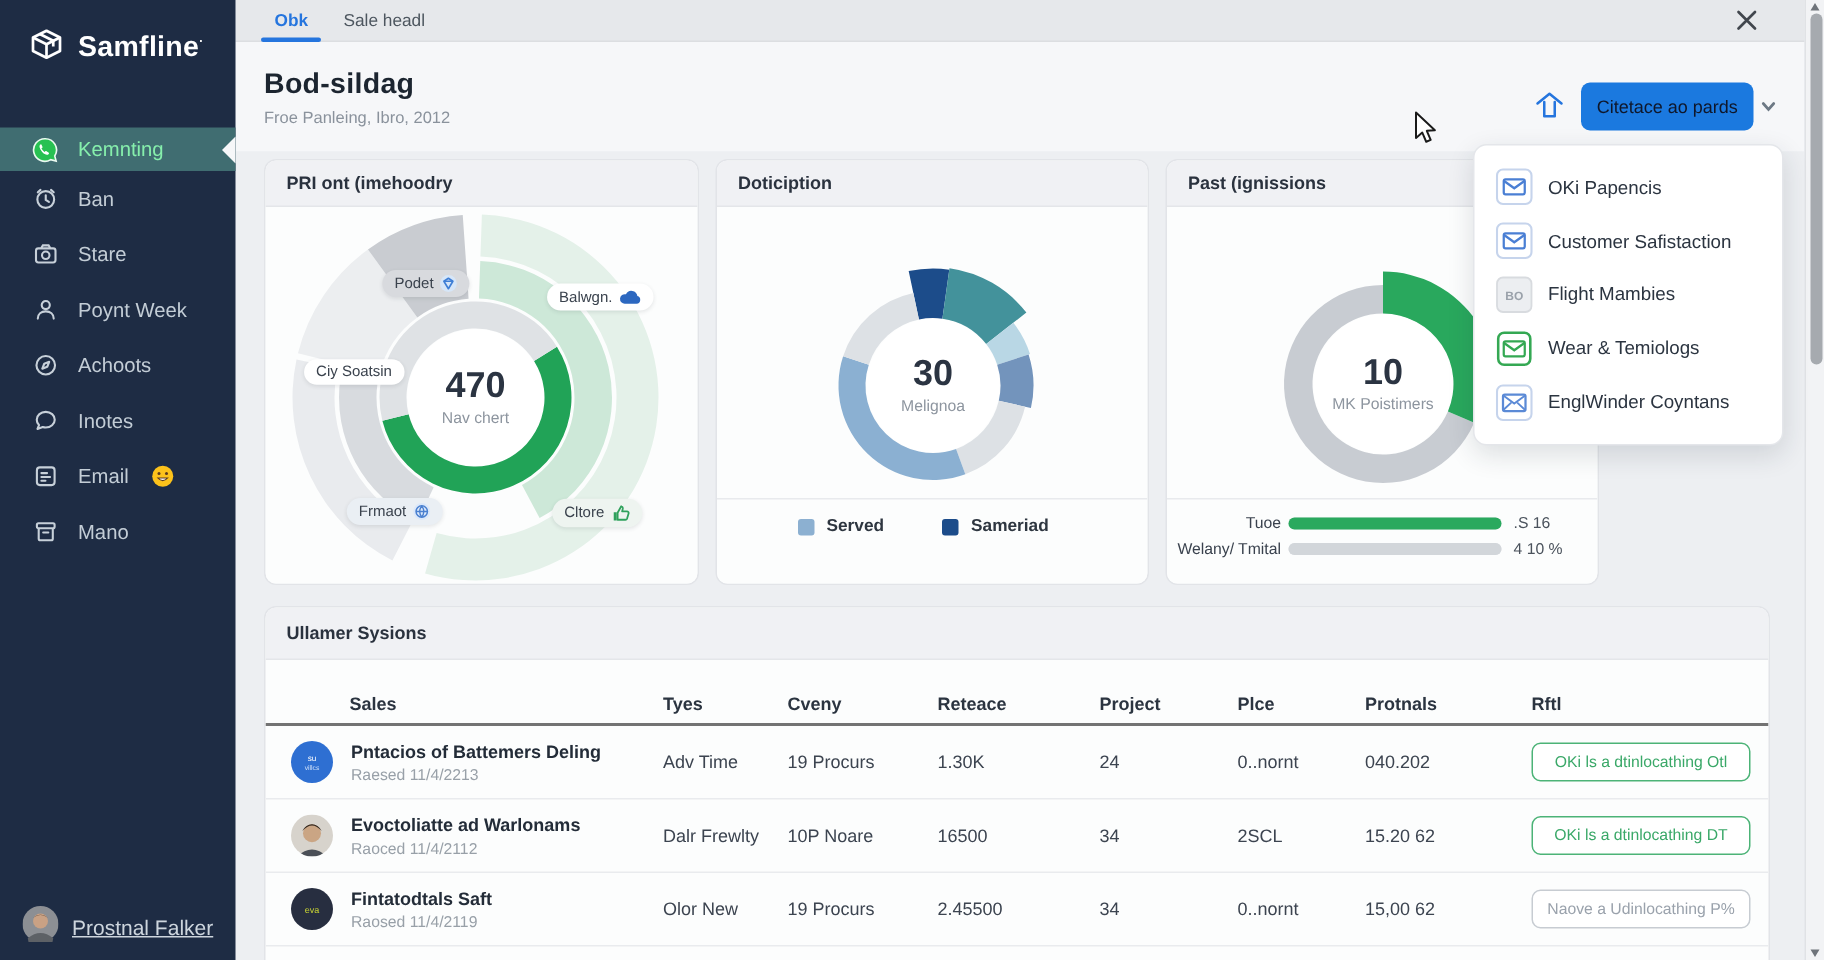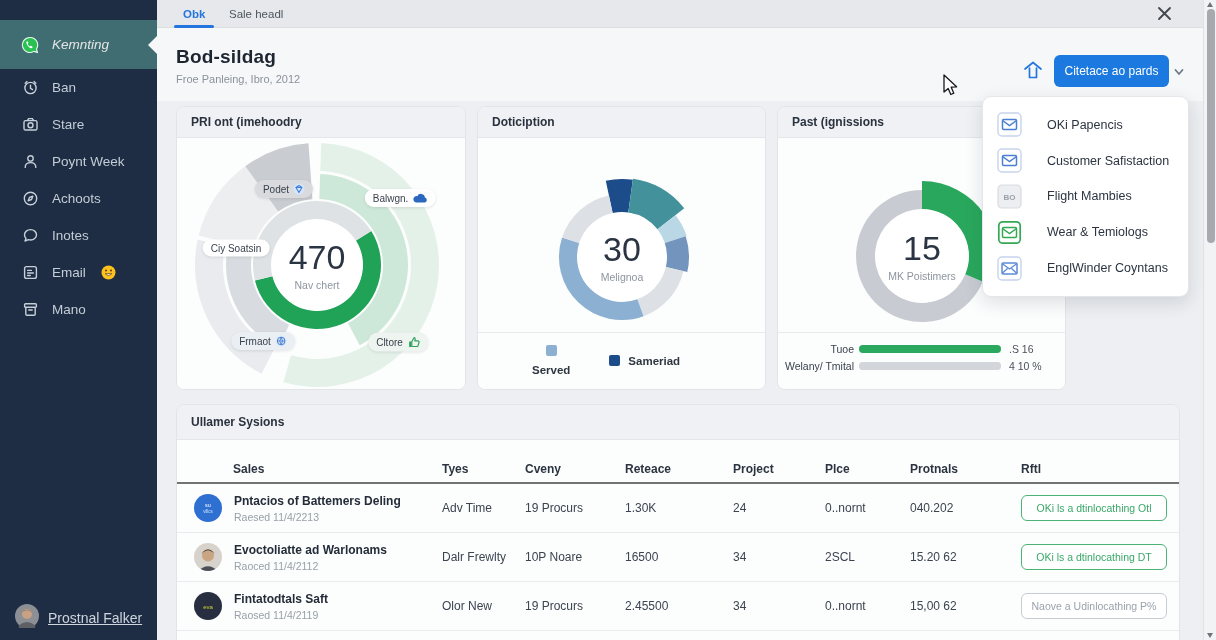--- a/index.html
+++ b/index.html
@@ -7,56 +7,56 @@
   body { font-family:"Liberation Sans", sans-serif; background:#edeff2; position:relative; }
 
   
   .sidebar { position:absolute; left:0; top:0; width:157px; height:640px; background:#1e2c44; z-index:5; display:flex; flex-direction:column; }
   .logo { display:flex; align-items:center; gap:8px; padding:16px 0 18px 18px; }
   .logo-text { color:#ffffff; font-size:19px; font-weight:bold; letter-spacing:.2px; }
   .logo-text sup { font-size:8px; }
   .nav { display:flex; flex-direction:column; margin-top:20px; }
   .nav-item { position:relative; height:37px; display:flex; align-items:center; gap:13px; padding-left:21px; color:#c3cdd6; font-size:13.5px; cursor:default; }
   .nav-item .icn { width:18px; height:18px; display:flex; align-items:center; justify-content:center; }
-  .nav-item.active { background:#406d71; color:#e5e5e5; height:49px;font-style:italic; }
+  .nav-item.active { background:#406d71; color:#86efac; height:29px; }
   .nav-item.active .notch { position:absolute; right:0; top:50%; transform:translateY(-50%); width:0; height:0; border-top:9px solid transparent; border-bottom:9px solid transparent; border-right:9px solid #f6f7f9; }
   .nav-emoji { margin-left:2px; display:flex; align-items:center; }
   .sidebar-user { margin-top:auto; display:flex; align-items:center; gap:9px; padding:0 0 10px 15px; height:34px; }
   .sidebar-user .name { color:#cdd5dd; font-size:14px;text-decoration:underline; }
 
   
   .main { position:absolute; left:157px; top:0; right:0; height:640px; }
   .tabbar { position:absolute; left:0; top:0; right:0; height:28px; background:#e6e8eb; border-bottom:1px solid #dcdee1; }
   .tab { position:absolute; top:0; height:28px; display:flex; align-items:center; font-size:11.5px; color:#4d565f; }
   .tab.active { color:#2575de; font-weight:bold; }
   .tab .underline { position:absolute; left:-3px; right:-3px; bottom:0; height:3px; background:#2575de; border-radius:2px; }
   .tab1 { left:20px; padding:0 6px; }
   .tab2 { left:66px; padding:0 6px; }
   .close-btn { position:absolute; top:3px; left:997px; width:20px; height:20px; display:flex; align-items:center; justify-content:center; cursor:pointer; }
 
   .headerband { position:absolute; left:0; top:28px; right:13px; height:73px; background:#f6f7f9; }
   .page-title { position:absolute; left:19px; top:18px; font-size:19px; font-weight:bold; color:#1c2530; letter-spacing:.2px; }
   .page-subtitle { position:absolute; left:19px; top:45px; font-size:11px; color:#8a929c; }
   .upload-ic { position:absolute; left:865px; top:31px; width:22px; height:22px; }
-  .primary-btn { position:absolute; left:897px; top:27px; width:115px; height:32px; background:#1b79df; border:none; border-radius:6px; color:#ffffff; font-size:12px; font-family:"Liberation Sans",sans-serif; cursor:pointer; }
+  .primary-btn { position:absolute; left:897px; top:27px; width:115px; height:32px; background:#1b79df; border:none; border-radius:6px; color:#0f172a; font-size:12px; font-family:"Liberation Sans",sans-serif; cursor:pointer; }
   .btn-caret { position:absolute; left:1016px; top:36px; width:12px; height:12px; }
 
   .content { position:absolute; left:0; top:101px; right:13px; bottom:0; background:#edeff2; }
 
   
   .card { position:absolute; top:5px; height:284px; background:#fcfdfd; border:1px solid #e2e4e8; border-radius:8px; overflow:hidden; }
   .card-h { height:31px; background:#f0f1f4; border-bottom:1px solid #e4e6e9; display:flex; align-items:center; padding-left:14px; font-size:12px; font-weight:bold; color:#2a323e; }
   .card-body { position:relative; height:252px; background:#fcfdfd; }
   .card1 { left:19px; width:290px; }
   .card2 { left:320px; width:289px; }
   .card3 { left:620px; width:289px; }
   .chart-svg { position:absolute; left:0; top:0; }
 
   .donut-center { position:absolute; text-align:center; transform:translate(-50%,-50%); }
-  .donut-center .big { font-size:34px; font-weight:normal; color:#2b3442; line-height:1.05; }
+  .donut-center .big { font-size:24px; font-weight:bold; color:#2b3442; line-height:1.05; }
   .donut-center .sub { font-size:10.5px; color:#8d959f; margin-top:3px; }
 
   .pill { position:absolute; transform:translate(-50%,-50%); display:flex; align-items:center; gap:4px; background:#ffffff; border-radius:10px; padding:3px 8px; font-size:10px; color:#3a424d; box-shadow:0 1px 3px rgba(40,50,60,.12); white-space:nowrap; }
 
   .divider { position:absolute; left:0; right:0; height:1px; background:#e8eaed; }
   .legend { position:absolute; left:0; right:0; top:207px; display:flex; }
   .legend-item { display:flex; align-items:center; gap:8px; font-size:11.5px; color:#2e3640; font-weight:bold; }
   .legend-sq { width:11px; height:11px; border-radius:2px; }
 
   .progress-row { position:absolute; display:flex; align-items:center; }
@@ -74,36 +74,47 @@
   .tbody-row { height:49px; border-bottom:1px solid #e9ebee; font-size:12px; color:#3c4450; }
   .tcell-main { display:flex; align-items:center; gap:12px; padding-left:17px; }
   .tcell-title { font-size:12px; font-weight:bold; color:#232c38; }
   .tcell-sub { font-size:10.5px; color:#98a0a8; margin-top:3px; }
   .row-btn { width:146px; height:26px; border-radius:6px; background:#ffffff; font-size:10.5px; font-family:"Liberation Sans",sans-serif; cursor:pointer; }
   .row-btn.green { border:1px solid #4cb377; color:#3aa868; }
   .row-btn.gray { border:1px solid #c7ccd2; color:#9aa2ac; }
 
   
   .dropdown { position:absolute; left:825px; top:96px; width:207px; height:201px; background:#ffffff; border:1px solid #e4e6ea; border-radius:9px; box-shadow:0 6px 18px rgba(30,40,60,.14); z-index:10; display:flex; flex-direction:column; justify-content:space-around; padding:10px 0; }
-  .dd-item { display:flex; align-items:center; gap:25px; padding-left:14px; font-size:12.5px; color:#2b3440; cursor:pointer; }
+  .dd-item { display:flex; align-items:center; gap:10px; padding-left:14px; font-size:12.5px; color:#2b3440; cursor:pointer; }
   .dd-ic { width:25px; height:25px; flex:0 0 25px; }
 
   
   .scrollbar { position:absolute; right:0; top:0; width:13px; height:640px; background:#f2f3f5; border-left:1px solid #e0e2e5; z-index:8; }
   .scroll-thumb { position:absolute; left:2.5px; top:9px; width:8px; height:234px; background:#a6aaaf; border-radius:4px; }
   .scroll-arrow { position:absolute; left:3px; width:0; height:0; border-left:3.5px solid transparent; border-right:3.5px solid transparent; }
   .scroll-arrow.up { top:2px; border-bottom:5px solid #6f747a; }
   .scroll-arrow.down { bottom:2px; border-top:5px solid #6f747a; }
 
   .cursor { position:absolute; left:941px; top:74px; z-index:20; }
 </style>
 </head>
 <body>
 
 <aside class="sidebar">
+  <div class="logo">
+    <span class="icn">
+      <svg width="26" height="26" viewBox="0 0 26 26" fill="none" stroke="#ffffff" stroke-width="1.8" stroke-linejoin="round">
+        <path d="M4 9 L13 4.5 L22 9 L22 18 L13 22.5 L4 18 Z"></path>
+        <path d="M4 9 L13 13.5 L22 9"></path>
+        <path d="M13 13.5 L13 22.5"></path>
+        <path d="M8.5 6.7 L17.5 11.2 L17.5 15"></path>
+      </svg>
+    </span>
+    <span class="logo-text"><span>Samfline</span><sup>·</sup></span>
+  </div>
   <nav class="nav" id="nav">
       <div class="nav-item active">
         <span class="icn">
           <svg width="18" height="18" viewBox="0 0 18 18">
             <path d="M9 1.5 a7.5 7.5 0 1 0 3.8 13.9 L16.4 16.4 L15.5 13 A7.5 7.5 0 0 0 9 1.5Z" fill="#28c152" stroke="#eafaf0" stroke-width="1.1"></path>
             <path d="M6.2 5.2 c-.6.3-1 1-.8 1.9 .4 1.8 2 3.9 3.7 4.8 .9.5 1.9.4 2.4-.3 .3-.4.2-.8-.2-1l-1.3-.8 c-.3-.2-.6-.1-.8.1 l-.4.4 c-.9-.5-1.8-1.5-2.2-2.4 l.5-.3 c.3-.2.3-.5.2-.8 l-.6-1.3 c-.1-.3-.3-.4-.5-.3Z" fill="#ffffff"></path>
           </svg>
         </span>
         <span>Kemnting</span>
         <span class="notch"></span>
@@ -303,42 +314,42 @@
             <path d="M 165.55 178.20 A 63 63 0 0 1 84.08 99.53 L 101.20 105.09 A 45 45 0 0 0 159.39 161.29 Z" fill="#8bb0d2"></path>
             <path d="M 84.08 99.53 A 63 63 0 0 1 130.90 57.38 L 134.64 74.98 A 45 45 0 0 0 101.20 105.09 Z" fill="#dde1e5"></path>
             <circle cx="144" cy="119" r="44.5" fill="#ffffff"></circle>
           </svg>
           <div class="donut-center" style="left: 144px; top: 119px;">
             <div class="big">30</div>
             <div class="sub">Melignoa</div>
           </div>
           <div class="divider" style="top: 194px;"></div>
           <div class="legend">
-            <div class="legend-item" style="margin-left: 54px; flex-direction: column;">
+            <div class="legend-item" style="margin-left: 54px;">
               <span class="legend-sq" style="background: rgb(140, 176, 209);"></span>
               <span>Served</span>
             </div>
             <div class="legend-item" style="margin-left: 39px;">
               <span class="legend-sq" style="background: rgb(28, 76, 138);"></span>
               <span>Sameriad</span>
             </div>
           </div>
         </div>
     </section>
 
     <section class="card card3">
       <div class="card-h">Past (ignissions</div>
       <div class="card-body" id="chart2">
           <svg width="287" height="252" class="chart-svg">
             <path d="M 204.75 143.79 A 66 66 0 1 1 144.00 52.00 L 144.00 71.00 A 47 47 0 1 0 187.26 136.36 Z" fill="#c8ccd2"></path>
             <path d="M 144.00 43.00 A 75 75 0 0 1 213.04 147.30 L 187.26 136.36 A 47 47 0 0 0 144.00 71.00 Z" fill="#29a85d"></path>
             <circle cx="144" cy="118" r="46.5" fill="#ffffff"></circle>
           </svg>
           <div class="donut-center" style="left: 144px; top: 118px;">
-            <div class="big">15</div>
+            <div class="big">10</div>
             <div class="sub">MK Poistimers</div>
           </div>
           <div class="divider" style="top: 194px;"></div>
           <div class="progress-row" style="left: 0px; top: 205px;">
             <span class="progress-label">Tuoe</span>
             <span class="progress-track">
               <span class="progress-fill" style="width: 100%; background: rgb(42, 169, 94);"></span>
             </span>
             <span class="progress-value">.S 16</span>
           </div>

